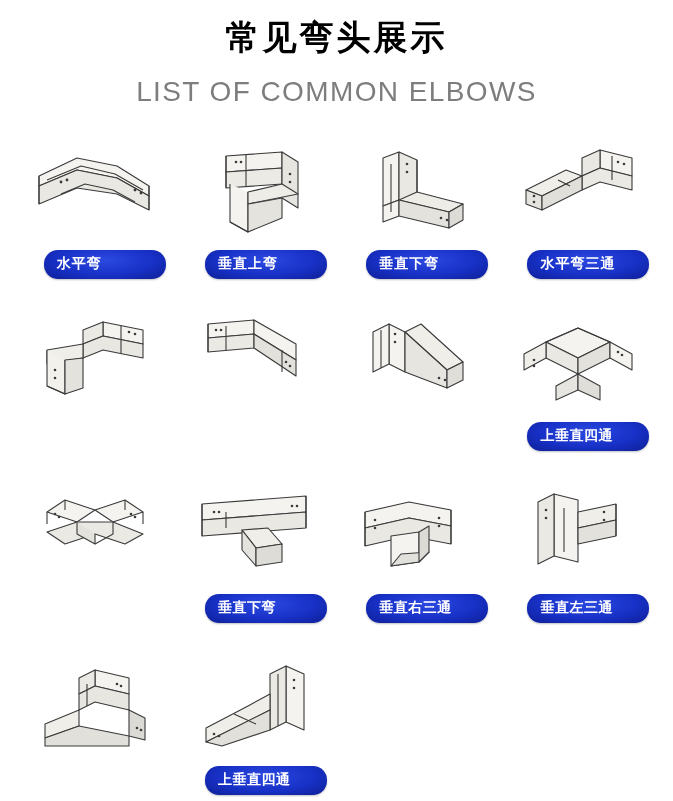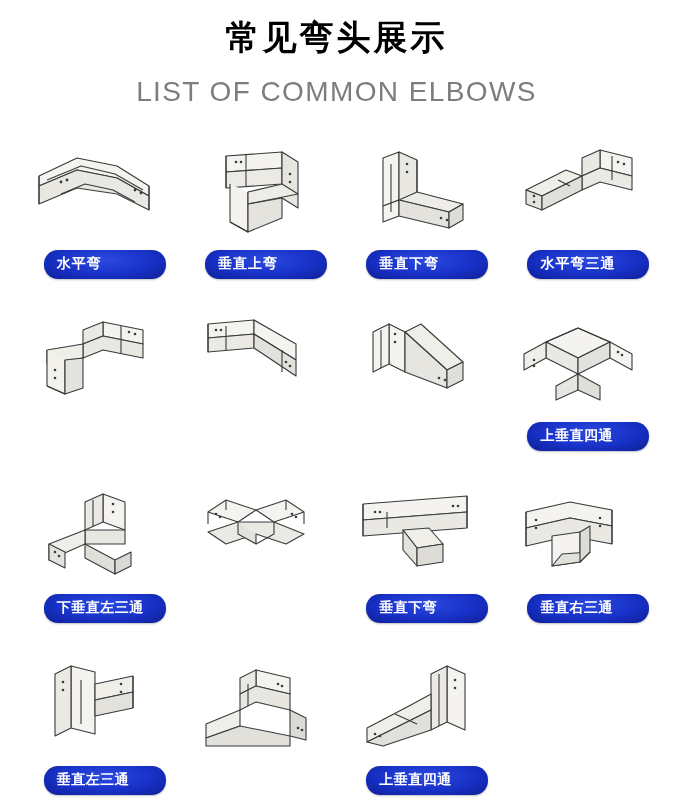--- a/index.html
+++ b/index.html
@@ -260,41 +260,20 @@
             <circle cx="110" cy="42" r="1.3" fill="#3a3a3a" stroke="none"></circle>
             <circle cx="114" cy="45" r="1.3" fill="#3a3a3a" stroke="none"></circle>
             <circle cx="26" cy="50" r="1.3" fill="#3a3a3a" stroke="none"></circle>
             <circle cx="26" cy="56" r="1.3" fill="#3a3a3a" stroke="none"></circle>
           </g>
         </svg>
       </div>
       <div class="label small">上垂直四通</div>
     </div>
 
-    <div class="cell">
-      <div class="art">
-        <svg width="140" height="105" viewBox="0 0 140 105">
-          <g fill="#f4f3ef" stroke="#3a3a3a" stroke-width="1.1" stroke-linejoin="round">
-            <path d="M78 12 L100 20 L100 48 L78 40 Z"></path>
-            <path d="M60 20 L78 12 L78 40 L60 48 Z" fill="#eae9e4"></path>
-            <path d="M60 48 L100 48 L100 62 L60 62 Z" fill="#e7e6e1"></path>
-            <path d="M60 48 L24 62 L24 78 L60 62 Z" fill="#efeee9"></path>
-            <path d="M24 62 L40 70 L40 86 L24 78 Z" fill="#e4e3de"></path>
-            <path d="M60 62 L90 78 L90 92 L60 76 Z" fill="#e0dfda"></path>
-            <path d="M90 78 L106 70 L106 84 L90 92 Z" fill="#dad9d4"></path>
-            <path d="M68 18 L68 44" fill="none"></path>
-            <circle cx="88" cy="22" r="1.3" fill="#3a3a3a" stroke="none"></circle>
-            <circle cx="88" cy="30" r="1.3" fill="#3a3a3a" stroke="none"></circle>
-            <circle cx="30" cy="70" r="1.3" fill="#3a3a3a" stroke="none"></circle>
-            <circle cx="34" cy="74" r="1.3" fill="#3a3a3a" stroke="none"></circle>
-          </g>
-        </svg>
-      </div>
-      <div class="label small">下垂直左三通</div>
-    </div>
 
     <div class="cell">
       <div class="art">
         <svg width="140" height="105" viewBox="0 0 140 105">
           <g fill="#f4f3ef" stroke="#3a3a3a" stroke-width="1.1" stroke-linejoin="round">
             <path d="M70 28 L100 18 L118 30 L88 40 Z"></path>
             <path d="M70 28 L40 18 L22 30 L52 40 Z"></path>
             <path d="M52 40 L88 40 L118 52 L100 62 L70 52 L40 62 L22 50 Z" fill="#eae9e4"></path>
             <path d="M52 40 L52 52 L70 62 L70 52" fill="#e3e2dd"></path>
             <path d="M88 40 L88 52 L70 62" fill="none"></path>

